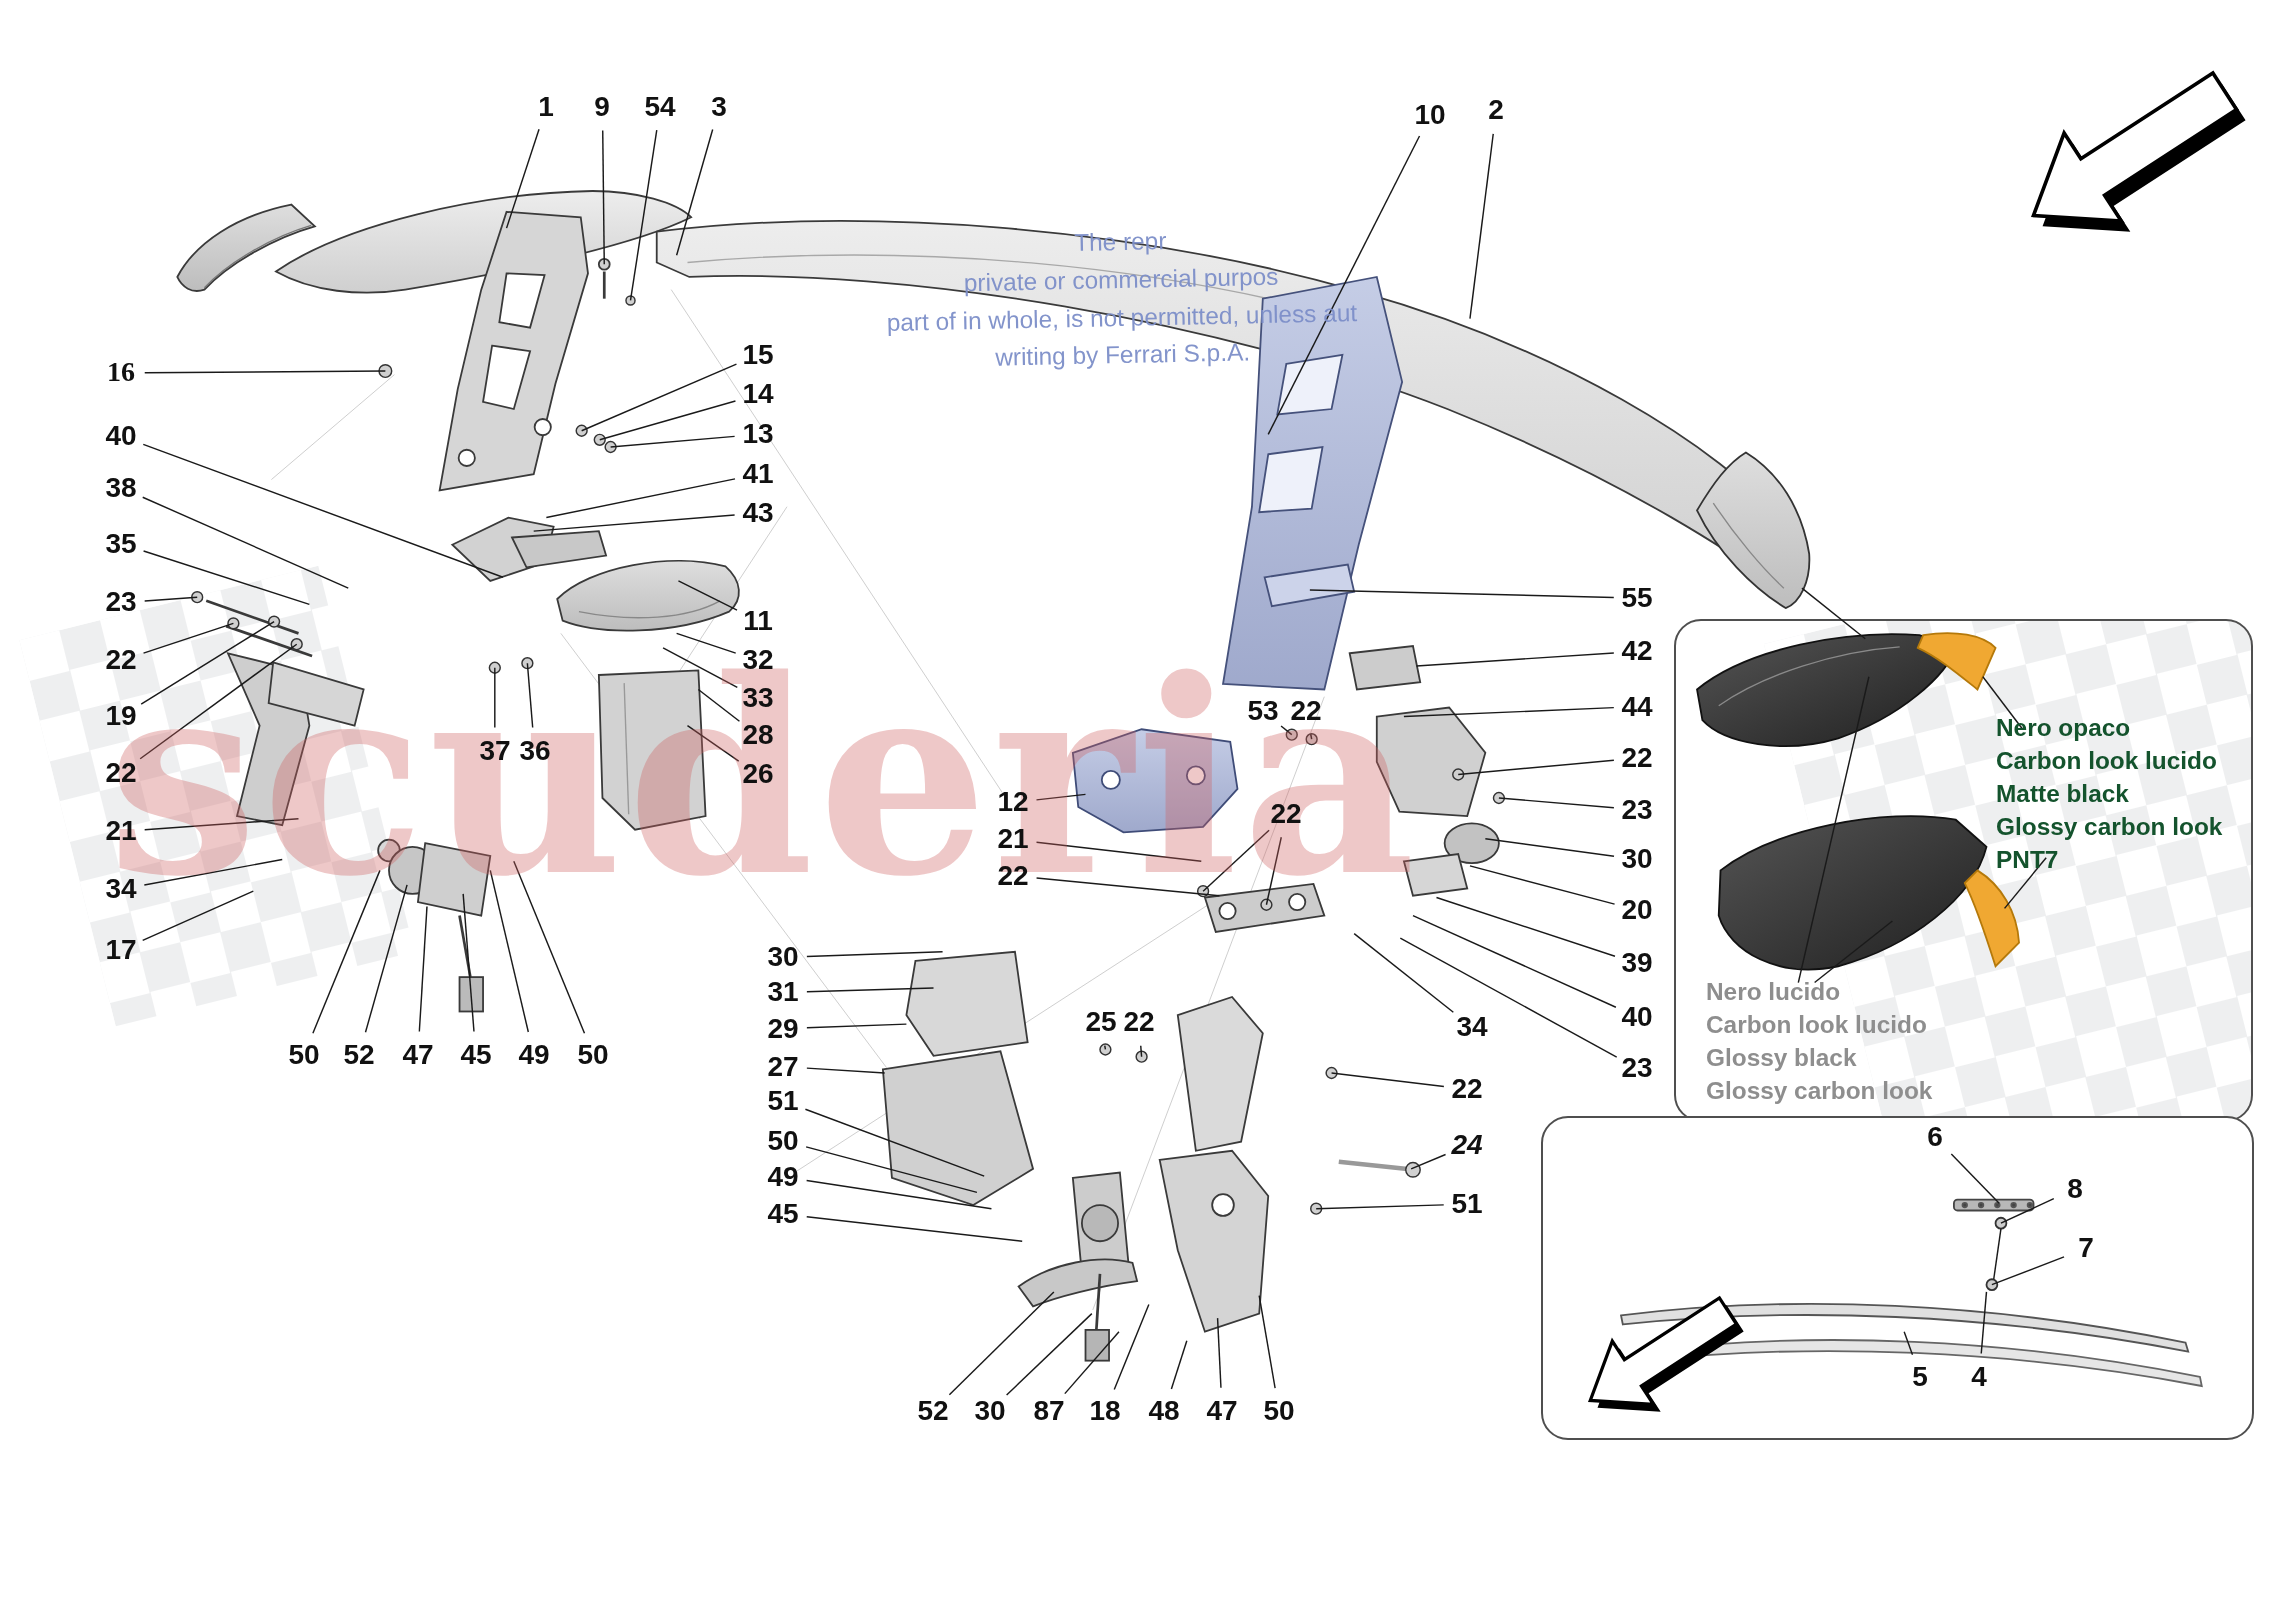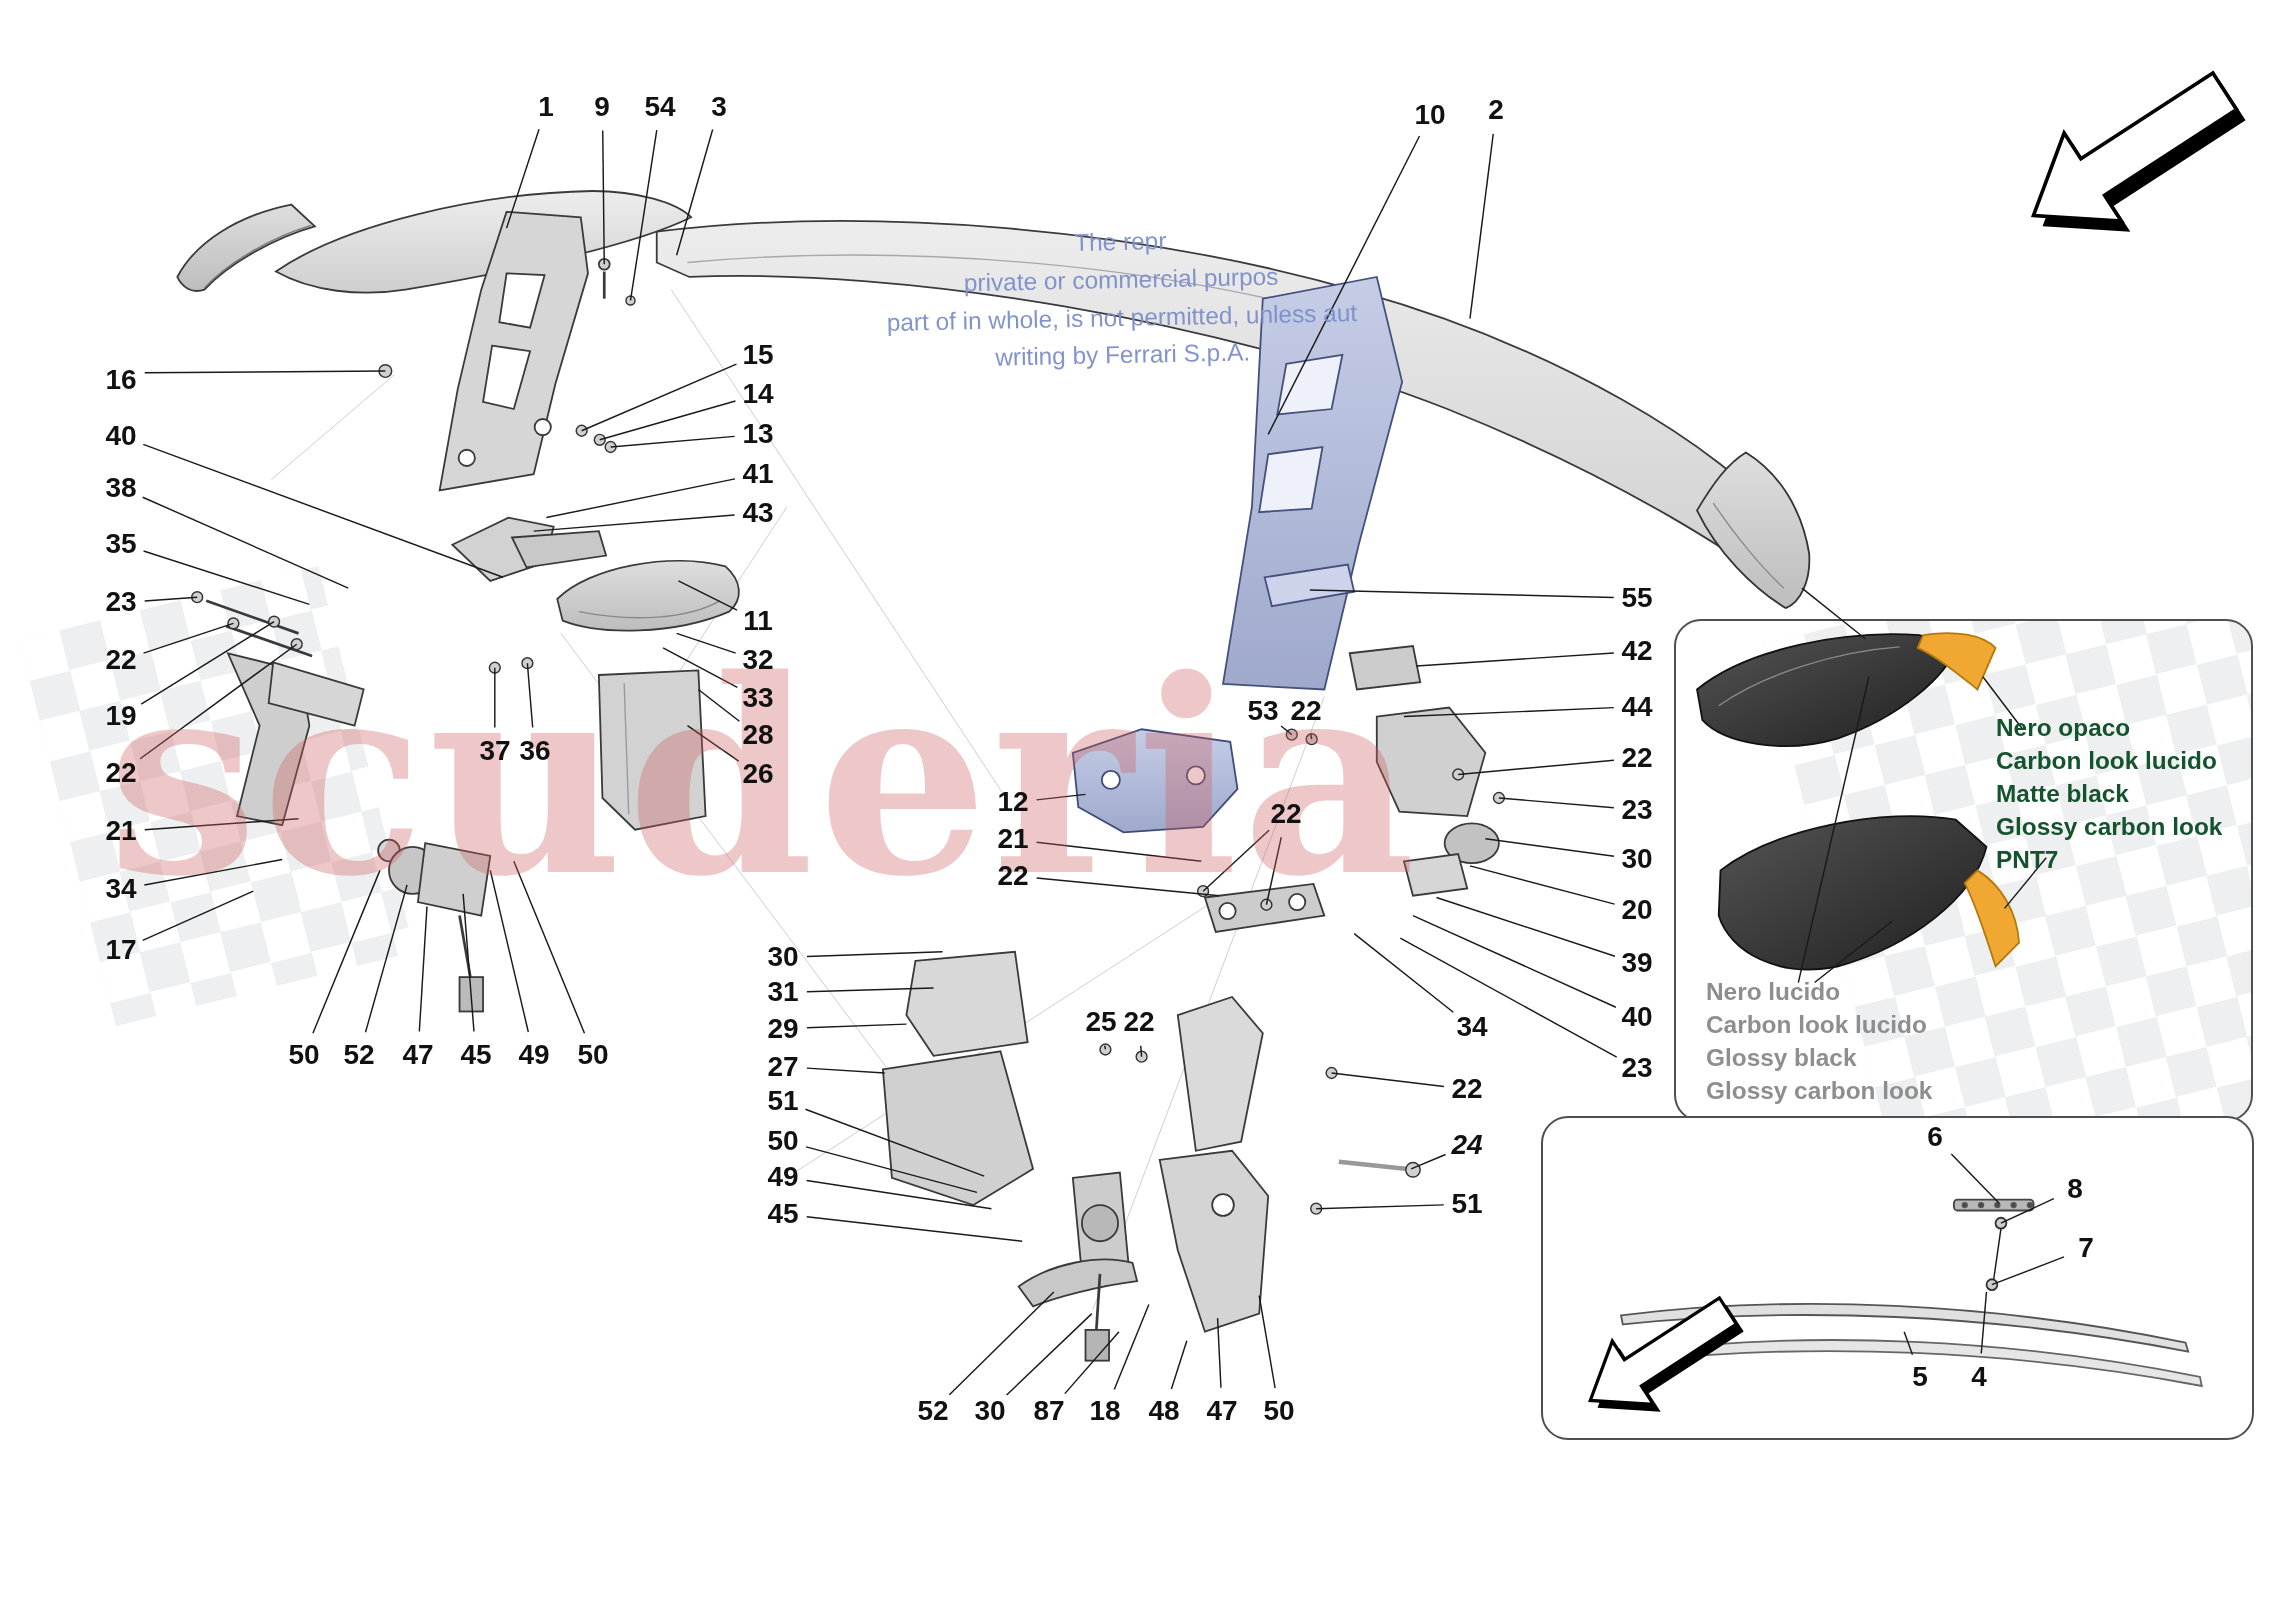--- a/index.html
+++ b/index.html
@@ -336,21 +336,21 @@
     <div>Glossy carbon look</div>
   </div>
 
   <div id="callouts">
       <div class="co" style="left: 546px; top: 107px;">1</div>
       <div class="co" style="left: 602px; top: 107px;">9</div>
       <div class="co" style="left: 660px; top: 107px;">54</div>
       <div class="co" style="left: 719px; top: 107px;">3</div>
       <div class="co" style="left: 1430px; top: 115px;">10</div>
       <div class="co" style="left: 1496px; top: 110px;">2</div>
-      <div class="co" style="left: 121px; top: 380px;">16</div>
+      <div class="co" style="left: 121px; top: 372px; font-family: Liberation Serif, serif;">16</div>
       <div class="co" style="left: 121px; top: 436px;">40</div>
       <div class="co" style="left: 121px; top: 488px;">38</div>
       <div class="co" style="left: 121px; top: 544px;">35</div>
       <div class="co" style="left: 121px; top: 602px;">23</div>
       <div class="co" style="left: 121px; top: 660px;">22</div>
       <div class="co" style="left: 121px; top: 716px;">19</div>
       <div class="co" style="left: 121px; top: 773px;">22</div>
       <div class="co" style="left: 121px; top: 831px;">21</div>
       <div class="co" style="left: 121px; top: 889px;">34</div>
       <div class="co" style="left: 121px; top: 950px;">17</div>

